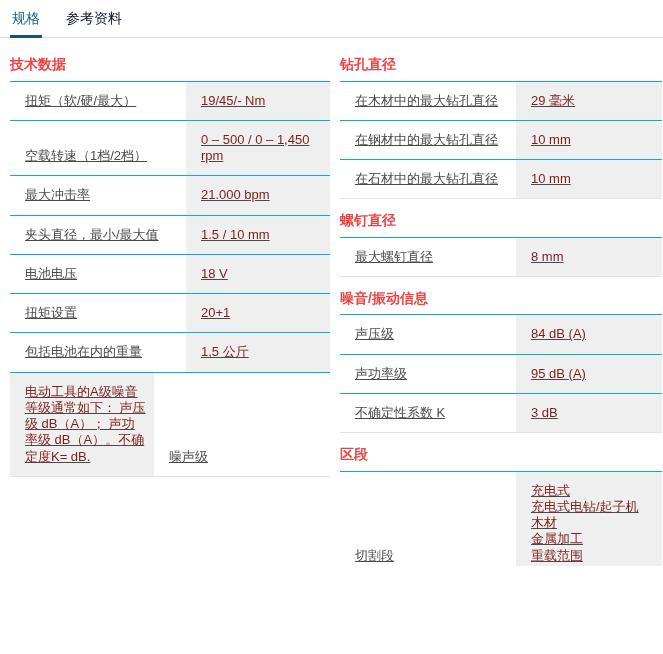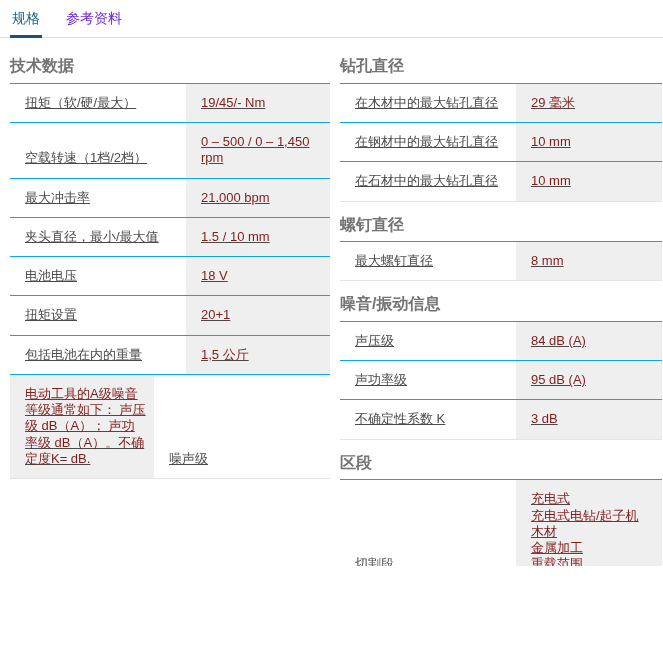--- a/index.html
+++ b/index.html
@@ -21,21 +21,21 @@
     gap: 22px;
     padding: 9px 0 0 10px;
     border-bottom: 1px solid #dcdcdc;
   }
   .tab {
     appearance: none;
     background: none;
     border: none;
     font-family: inherit;
     font-size: 14px;
-    color: #6d28d9;
+    color: #0f172a;
     padding: 0 2px 8px 2px;
     margin-bottom: -1px;
     border-bottom: 3px solid transparent;
     cursor: pointer;
     line-height: 1.3;
   }
   .tab.active {
     color: #1a648c;
     border-bottom-color: #155179;
   }
@@ -43,23 +43,23 @@
   .content {
     display: flex;
     gap: 10px;
     padding: 19px 1px 0 10px;
   }
   .col { flex: 0 0 auto; }
   .col.left  { width: 320px; }
   .col.right { width: 322px; }
   section { margin: 0 0 14px 0; }
   .section-title {
-    font-size: 16px;
+    font-size: 14px;
     font-weight: bold;
-    color: #737373;
+    color: #ef4444;
     margin: 0 0 8px 0;
     line-height: 1.1;
   }
   .spec-table { border-bottom: 1px solid #e4e4e4; }
   .spec-row {
     display: flex;
     border-top: 1px solid #0ea5e9;
     align-items: flex-end;
     text-decoration: underline;
   }

